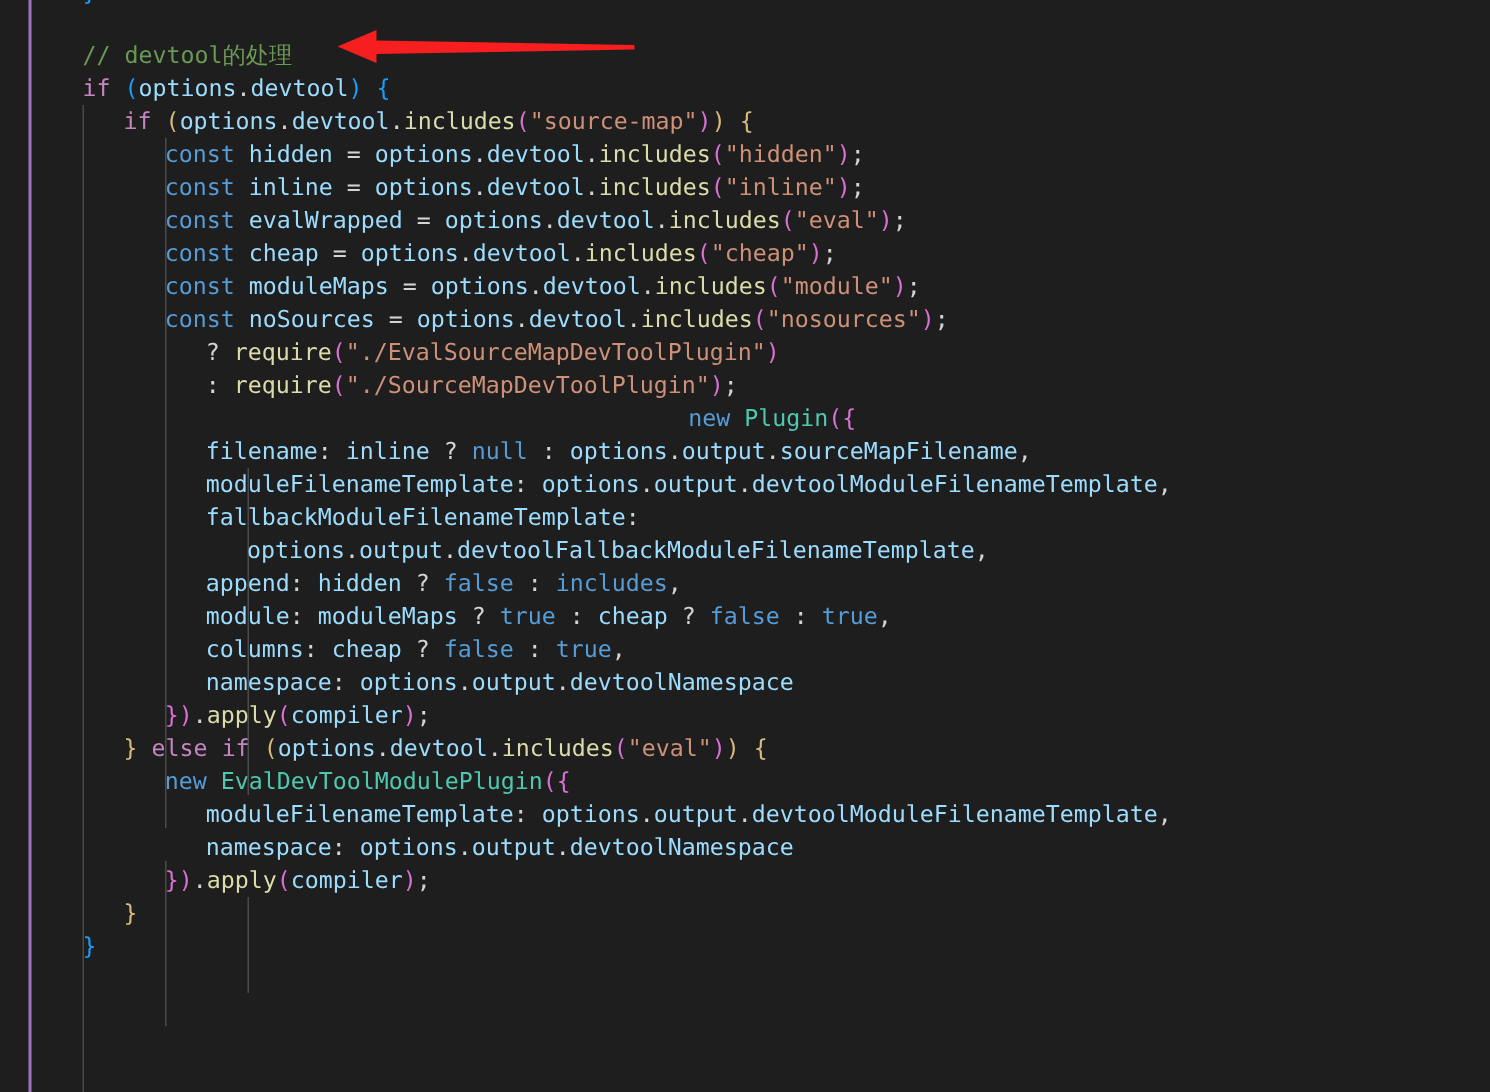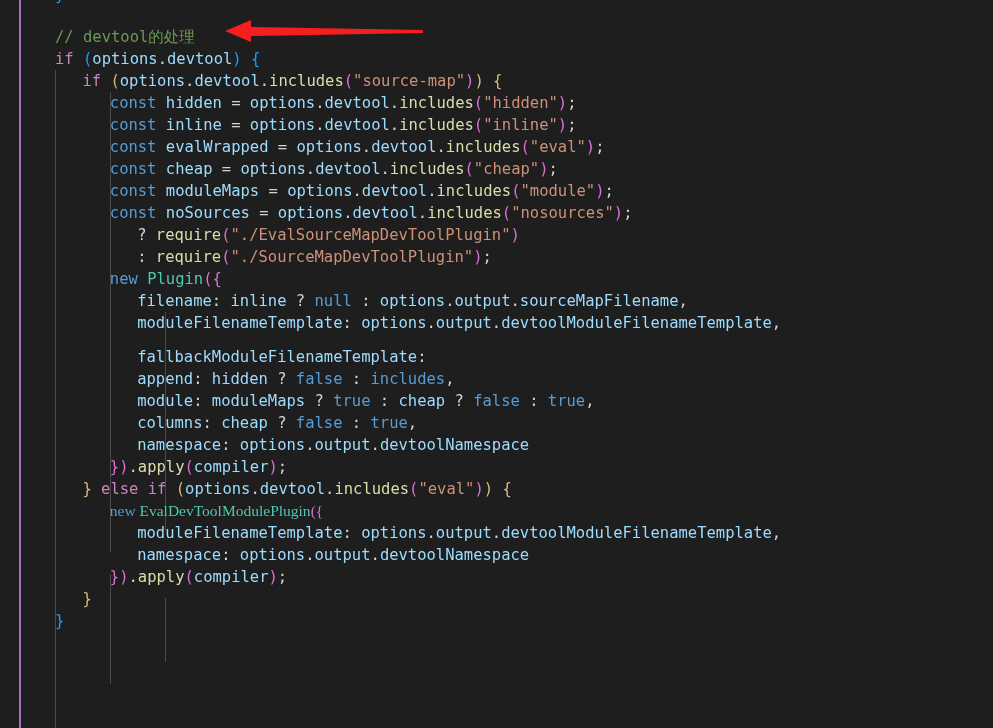--- a/index.html
+++ b/index.html
@@ -129,31 +129,32 @@
       <div class="line" style="padding-left: 55px; margin-top: 0px;"><span class="ctl">if</span><span class="pl"> </span><span class="b1">(</span><span class="var">options</span><span class="pl">.</span><span class="var">devtool</span><span class="b1">)</span><span class="pl"> </span><span class="b1">{</span></div>
       <div class="line" style="padding-left: 82.4px; margin-top: 0px;"><span class="ctl">if</span><span class="pl"> </span><span class="b2">(</span><span class="var">options</span><span class="pl">.</span><span class="var">devtool</span><span class="pl">.</span><span class="fn">includes</span><span class="b3">(</span><span class="str">"source-map"</span><span class="b3">)</span><span class="b2">)</span><span class="pl"> </span><span class="b2">{</span></div>
       <div class="line" style="padding-left: 109.8px; margin-top: 0px;"><span class="kw">const</span><span class="pl"> </span><span class="var">hidden</span><span class="op"> = </span><span class="var">options</span><span class="pl">.</span><span class="var">devtool</span><span class="pl">.</span><span class="fn">includes</span><span class="b3">(</span><span class="str">"hidden"</span><span class="b3">)</span><span class="pl">;</span></div>
       <div class="line" style="padding-left: 109.8px; margin-top: 0px;"><span class="kw">const</span><span class="pl"> </span><span class="var">inline</span><span class="op"> = </span><span class="var">options</span><span class="pl">.</span><span class="var">devtool</span><span class="pl">.</span><span class="fn">includes</span><span class="b3">(</span><span class="str">"inline"</span><span class="b3">)</span><span class="pl">;</span></div>
       <div class="line" style="padding-left: 109.8px; margin-top: 0px;"><span class="kw">const</span><span class="pl"> </span><span class="var">evalWrapped</span><span class="op"> = </span><span class="var">options</span><span class="pl">.</span><span class="var">devtool</span><span class="pl">.</span><span class="fn">includes</span><span class="b3">(</span><span class="str">"eval"</span><span class="b3">)</span><span class="pl">;</span></div>
       <div class="line" style="padding-left: 109.8px; margin-top: 0px;"><span class="kw">const</span><span class="pl"> </span><span class="var">cheap</span><span class="op"> = </span><span class="var">options</span><span class="pl">.</span><span class="var">devtool</span><span class="pl">.</span><span class="fn">includes</span><span class="b3">(</span><span class="str">"cheap"</span><span class="b3">)</span><span class="pl">;</span></div>
       <div class="line" style="padding-left: 109.8px; margin-top: 0px;"><span class="kw">const</span><span class="pl"> </span><span class="var">moduleMaps</span><span class="op"> = </span><span class="var">options</span><span class="pl">.</span><span class="var">devtool</span><span class="pl">.</span><span class="fn">includes</span><span class="b3">(</span><span class="str">"module"</span><span class="b3">)</span><span class="pl">;</span></div>
       <div class="line" style="padding-left: 109.8px; margin-top: 0px;"><span class="kw">const</span><span class="pl"> </span><span class="var">noSources</span><span class="op"> = </span><span class="var">options</span><span class="pl">.</span><span class="var">devtool</span><span class="pl">.</span><span class="fn">includes</span><span class="b3">(</span><span class="str">"nosources"</span><span class="b3">)</span><span class="pl">;</span></div>
       <div class="line" style="padding-left: 137.2px; margin-top: 0px;"><span class="op">? </span><span class="fn">require</span><span class="b3">(</span><span class="str">"./EvalSourceMapDevToolPlugin"</span><span class="b3">)</span></div>
       <div class="line" style="padding-left: 137.2px; margin-top: 0px;"><span class="op">: </span><span class="fn">require</span><span class="b3">(</span><span class="str">"./SourceMapDevToolPlugin"</span><span class="b3">)</span><span class="pl">;</span></div>
-      <div class="line" style="padding-left: 109.8px; margin-top: 0px;"><span class="kw">new</span><span class="pl"> </span><span class="typ">Plugin</span><span class="b3">(</span><span class="b3">{</span></div>
+      <div class="line" style="padding-left: 109.8px; margin-top: 0px; text-align: center;"><span class="kw">new</span><span class="pl"> </span><span class="typ">Plugin</span><span class="b3">(</span><span class="b3">{</span></div>
       <div class="line" style="padding-left: 137.2px; margin-top: 0px;"><span class="var">filename</span><span class="pl">: </span><span class="var">inline</span><span class="op"> ? </span><span class="kw">null</span><span class="op"> : </span><span class="var">options</span><span class="pl">.</span><span class="var">output</span><span class="pl">.</span><span class="var">sourceMapFilename</span><span class="pl">,</span></div>
       <div class="line" style="padding-left: 137.2px; margin-top: 0px;"><span class="var">moduleFilenameTemplate</span><span class="pl">: </span><span class="var">options</span><span class="pl">.</span><span class="var">output</span><span class="pl">.</span><span class="var">devtoolModuleFilenameTemplate</span><span class="pl">,</span></div>
-      <div class="line" style="padding-left: 137.2px; margin-top: 12px;"><span class="var">fallbackModuleFilenameTemplate</span><span class="pl">:</span></div>
+      <div class="line" style="padding-left: 137.2px; margin-top: 0px;"><span class="var">fallbackModuleFilenameTemplate</span><span class="pl">:</span></div>
+      <div class="line" style="padding-left: 164.6px; margin-top: 0px;"><span class="var">options</span><span class="pl">.</span><span class="var">output</span><span class="pl">.</span><span class="var">devtoolFallbackModuleFilenameTemplate</span><span class="pl">,</span></div>
       <div class="line" style="padding-left: 137.2px; margin-top: 0px;"><span class="var">append</span><span class="pl">: </span><span class="var">hidden</span><span class="op"> ? </span><span class="kw">false</span><span class="op"> : </span><span class="kw">includes</span><span class="pl">,</span></div>
       <div class="line" style="padding-left: 137.2px; margin-top: 0px;"><span class="var">module</span><span class="pl">: </span><span class="var">moduleMaps</span><span class="op"> ? </span><span class="kw">true</span><span class="op"> : </span><span class="var">cheap</span><span class="op"> ? </span><span class="kw">false</span><span class="op"> : </span><span class="kw">true</span><span class="pl">,</span></div>
       <div class="line" style="padding-left: 137.2px; margin-top: 0px;"><span class="var">columns</span><span class="pl">: </span><span class="var">cheap</span><span class="op"> ? </span><span class="kw">false</span><span class="op"> : </span><span class="kw">true</span><span class="pl">,</span></div>
       <div class="line" style="padding-left: 137.2px; margin-top: 0px;"><span class="var">namespace</span><span class="pl">: </span><span class="var">options</span><span class="pl">.</span><span class="var">output</span><span class="pl">.</span><span class="var">devtoolNamespace</span></div>
       <div class="line" style="padding-left: 109.8px; margin-top: 0px;"><span class="b3">}</span><span class="b3">)</span><span class="pl">.</span><span class="fn">apply</span><span class="b3">(</span><span class="var">compiler</span><span class="b3">)</span><span class="pl">;</span></div>
       <div class="line" style="padding-left: 82.4px; margin-top: 0px;"><span class="b2">}</span><span class="pl"> </span><span class="ctl">else</span><span class="pl"> </span><span class="ctl">if</span><span class="pl"> </span><span class="b2">(</span><span class="var">options</span><span class="pl">.</span><span class="var">devtool</span><span class="pl">.</span><span class="fn">includes</span><span class="b3">(</span><span class="str">"eval"</span><span class="b3">)</span><span class="b2">)</span><span class="pl"> </span><span class="b2">{</span></div>
-      <div class="line" style="padding-left: 109.8px; margin-top: 0px; font-family: Liberation Serif, serif;"><span class="kw">new</span><span class="pl"> </span><span class="typ">EvalDevToolModulePlugin</span><span class="b3">(</span><span class="b3">{</span></div>
+      <div class="line" style="padding-left: 109.8px; margin-top: 0px;"><span class="kw">new</span><span class="pl"> </span><span class="typ">EvalDevToolModulePlugin</span><span class="b3">(</span><span class="b3">{</span></div>
       <div class="line" style="padding-left: 137.2px; margin-top: 0px;"><span class="var">moduleFilenameTemplate</span><span class="pl">: </span><span class="var">options</span><span class="pl">.</span><span class="var">output</span><span class="pl">.</span><span class="var">devtoolModuleFilenameTemplate</span><span class="pl">,</span></div>
       <div class="line" style="padding-left: 137.2px; margin-top: 0px;"><span class="var">namespace</span><span class="pl">: </span><span class="var">options</span><span class="pl">.</span><span class="var">output</span><span class="pl">.</span><span class="var">devtoolNamespace</span></div>
       <div class="line" style="padding-left: 109.8px; margin-top: 0px;"><span class="b3">}</span><span class="b3">)</span><span class="pl">.</span><span class="fn">apply</span><span class="b3">(</span><span class="var">compiler</span><span class="b3">)</span><span class="pl">;</span></div>
       <div class="line" style="padding-left: 82.4px; margin-top: 0px;"><span class="b2">}</span></div>
       <div class="line" style="padding-left: 55px; margin-top: 0px;"><span class="b1">}</span></div>
     </div>
 
   <svg id="annotation-arrow" viewBox="0 0 200 28">
     <polygon id="arrow-shape" points="0,13 26,2 26,9 198,12 198,15 26,18 26,24" fill="#f61e1e"></polygon>
   </svg>

